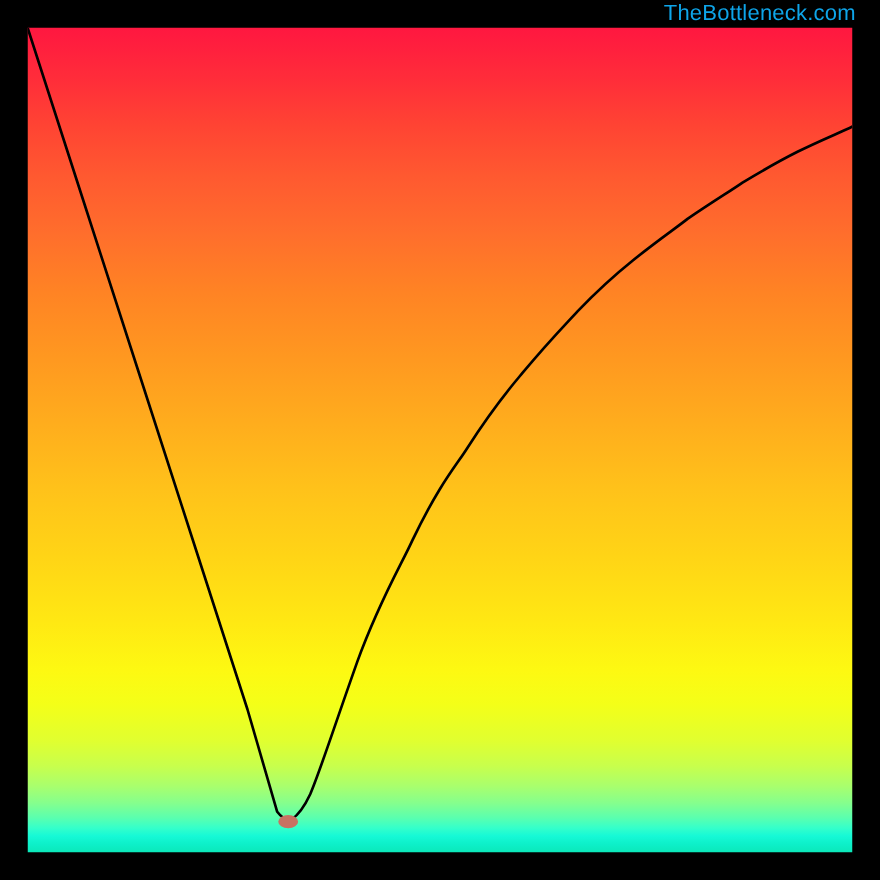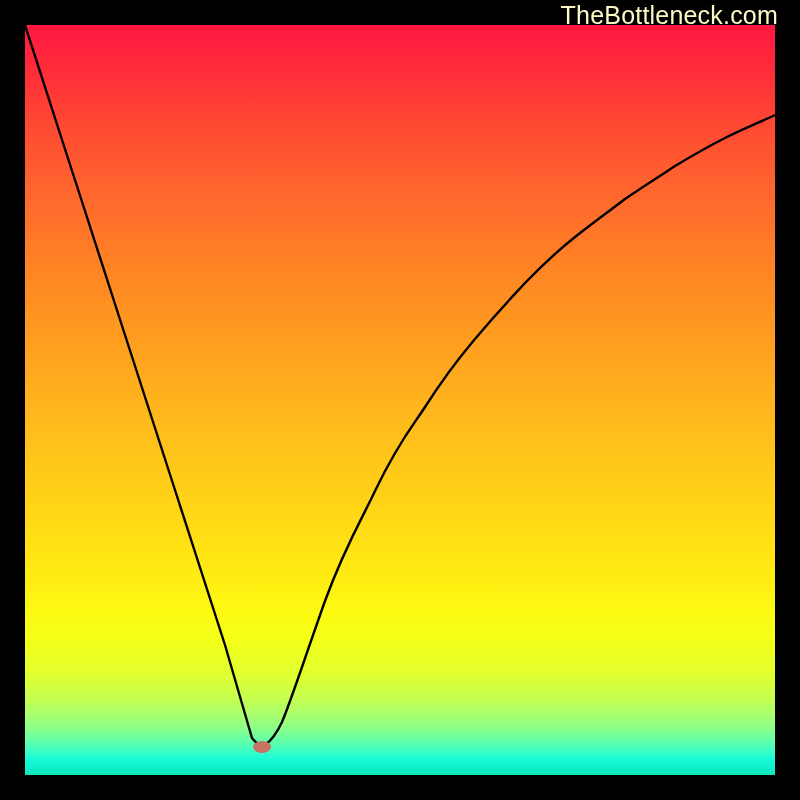--- a/index.html
+++ b/index.html
@@ -62,22 +62,22 @@
     position: absolute;
     top: 0;
     left: 0;
     width: 100%;
     height: 100%;
   }
   .watermark {
     position: absolute;
     top: 1px;
     right: 22px;
-    color: #fef9c3;
-    font-size: 25px;
+    color: #0ea5e9;
+    font-size: 20px;
     font-weight: 400;
     letter-spacing: 0.2px;
   }
 </style>
 </head>
 <body>
 
 <div class="frame">
 
   <div class="plot-area">

